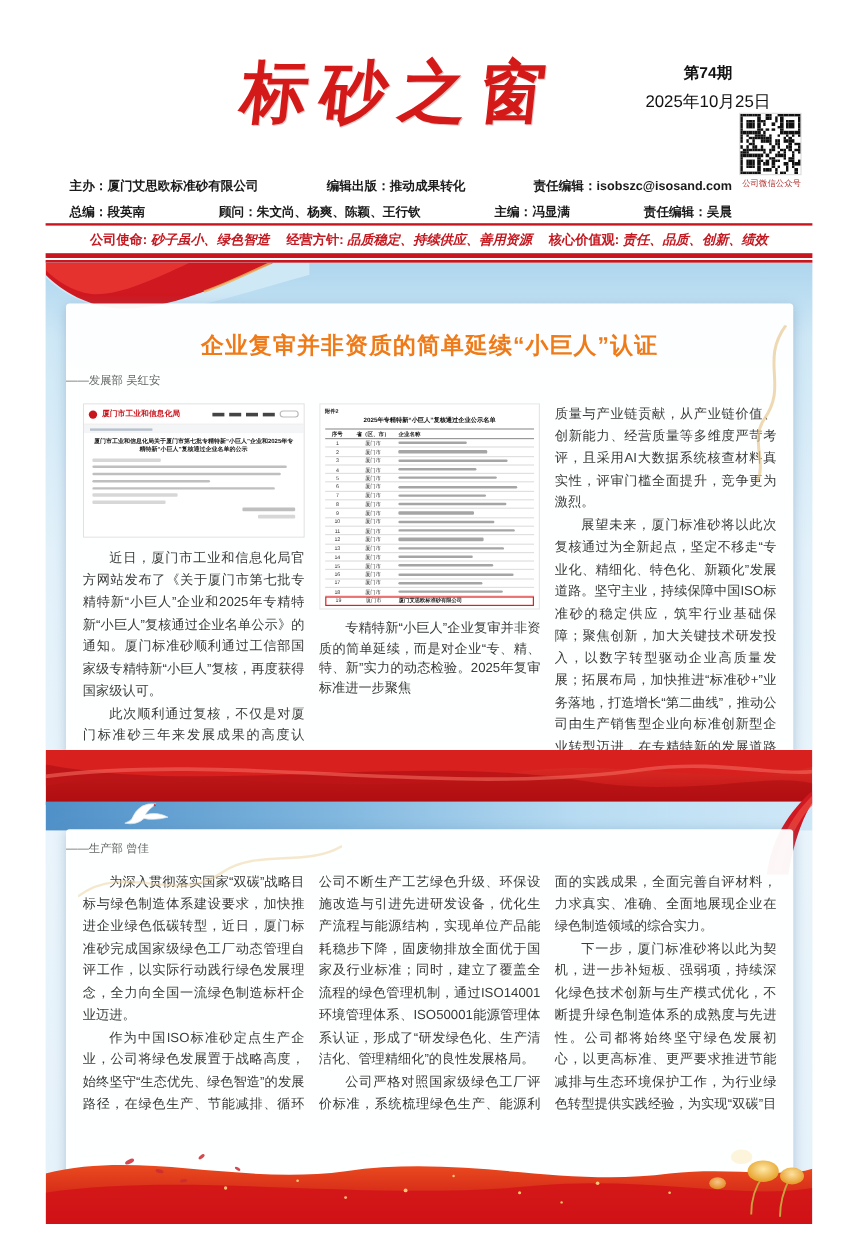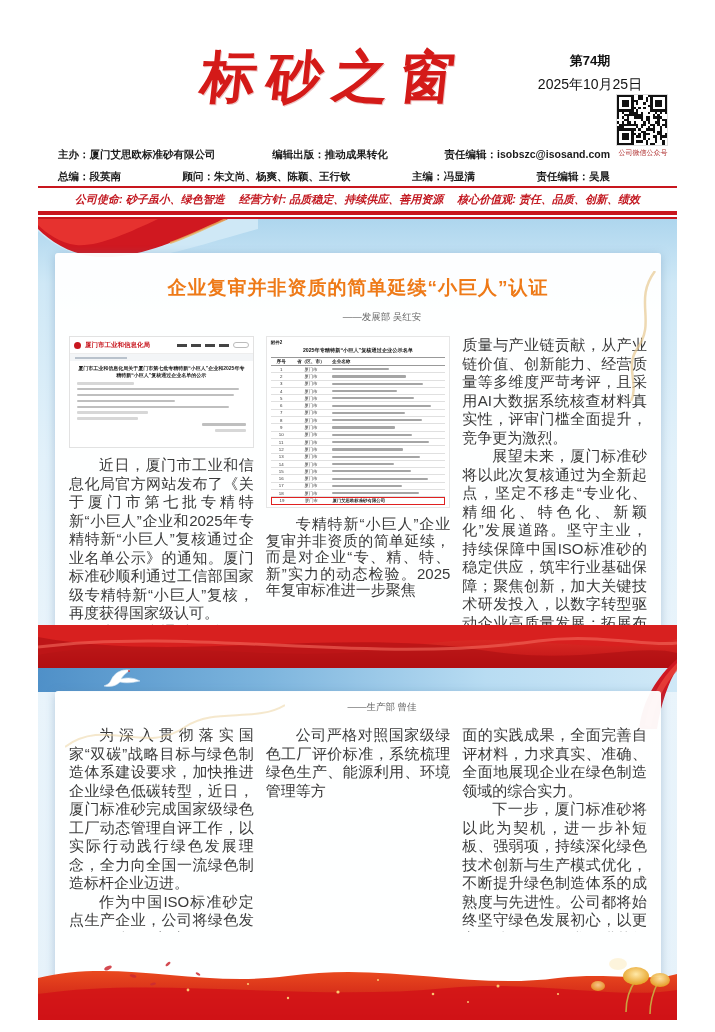--- a/index.html
+++ b/index.html
@@ -23,38 +23,38 @@
   .qr-cap { font-size:7px; color:#b03030; margin-top:2px; white-space:nowrap; }
 
   .info-rows { position:absolute; left:58px; top:148px; width:552px; font-size:10.5px; color:#1a1a1a; font-weight:600; }
   .info-row { display:flex; justify-content:space-between; margin-bottom:8px; white-space:nowrap;align-items:flex-end; }
 
   
   .mission-bar { position:absolute; left:38px; top:186px; width:639px; height:25px;
       border-top:2px solid #c8161e; background:#fff; display:flex; align-items:center; justify-content:center; gap:14px;
       white-space:nowrap; }
   .mission-item { font-size:11px; color:#c31a22; }
-  .mission-item b { font-weight:800; margin-right:3px;font-style:italic; }
+  .mission-item b { font-weight:800; margin-right:3px; }
   .mission-item .val { font-family:"DejaVu Serif", serif; font-style:italic; font-weight:700; }
   .mission-lines { position:absolute; left:38px; top:211px; width:639px; height:8px;
       background:linear-gradient(#c8161e 0 4px, #fff 4px 6px, #c8161e 6px 8px); }
 
   
   .frame { position:absolute; left:38px; top:219px; width:639px; height:801px; overflow:hidden;
       background:linear-gradient(180deg,#aed6ee 0%, #cfe8f6 8%, #e2f1fa 30%, #e9f4fb 55%, #e6f2fa 100%); }
   .ribbon-tl { position:absolute; left:0; top:0; width:220px; height:52px; }
   .card { position:absolute; background:rgba(255,255,255,.96); border-radius:3px;
       box-shadow:0 2px 10px rgba(90,130,170,.38); }
   .card1 { left:17px; top:34px; width:606px; height:378px; }
   .card2 { left:17px; top:472px; width:606px; height:296px; }
   .art-title { text-align:center; font-size:19px; font-weight:800; color:#ee7a18; letter-spacing:1px; padding-top:22px; }
-  .byline { text-align:center; font-size:9.5px; color:#666; margin-top:10px;padding-left:48px; }
+  .byline { text-align:left; font-size:9.5px; color:#666; margin-top:10px; }
   .cols { display:flex; gap:12px; padding:12px 14px 0 14px; }
   .col { flex:1 1 0; overflow:hidden; }
-  .col p { font-size:15px; line-height:18.5px; color:#3a3a3a; text-align:justify; }
+  .col p { font-size:11px; line-height:18.5px; color:#3a3a3a; text-align:justify; }
   .col p.para { text-indent:2em; }
   .a1c2 p { line-height:16.6px; }
   .a1 .col { height:296px; }
   .a2 .col { height:206px; }
   .gold-swirl { position:absolute; pointer-events:none; }
 
   
   .gov-shot { width:100%; height:112px; border:1px solid #e2e2e2; background:#fbfbfb; margin-bottom:8px; overflow:hidden; }
   .gs-top { height:17px; background:#fff; border-bottom:1px solid #eee; display:flex; align-items:center; padding:0 4px; gap:4px; }
   .gs-seal { width:7px; height:7px; border-radius:50%; background:#c8161e; flex:0 0 auto; }
@@ -801,20 +801,21 @@
       <div class="byline">——生产部 曾佳</div>
       <svg class="gold-swirl" style="left:10px;top:6px;width:220px;height:60px;" viewBox="0 0 220 60">
         <path d="M0,50 C40,20 80,58 120,30 C150,10 190,26 220,8" stroke="#ecd5a4" stroke-width="2" fill="none" opacity=".55"></path>
       </svg>
       <div class="cols">
         <div class="col">
           <p class="para">为深入贯彻落实国家“双碳”战略目标与绿色制造体系建设要求，加快推进企业绿色低碳转型，近日，厦门标准砂完成国家级绿色工厂动态管理自评工作，以实际行动践行绿色发展理念，全力向全国一流绿色制造标杆企业迈进。</p>
           <p class="para">作为中国ISO标准砂定点生产企业，公司将绿色发展置于战略高度，始终坚守“生态优先、绿色智造”的发展路径，在绿色生产、节能减排、循环经济等方面持续深耕。多年来，</p>
         </div>
         <div class="col">
+          <p>公司不断生产工艺绿色升级、环保设施改造与引进先进研发设备，优化生产流程与能源结构，实现单位产品能耗稳步下降，固废物排放全面优于国家及行业标准；同时，建立了覆盖全流程的绿色管理机制，通过ISO14001环境管理体系、ISO50001能源管理体系认证，形成了“研发绿色化、生产清洁化、管理精细化”的良性发展格局。</p>
           <p class="para">公司严格对照国家级绿色工厂评价标准，系统梳理绿色生产、能源利用、环境管理等方</p>
         </div>
         <div class="col">
           <p>面的实践成果，全面完善自评材料，力求真实、准确、全面地展现企业在绿色制造领域的综合实力。</p>
           <p class="para">下一步，厦门标准砂将以此为契机，进一步补短板、强弱项，持续深化绿色技术创新与生产模式优化，不断提升绿色制造体系的成熟度与先进性。公司都将始终坚守绿色发展初心，以更高标准、更严要求推进节能减排与生态环境保护工作，为行业绿色转型提供实践经验，为实现“双碳”目标贡献企业力量。</p>
         </div>
       </div>
     </section>
 
     <svg class="bottom-wave" viewBox="0 0 639 70" preserveAspectRatio="none">

